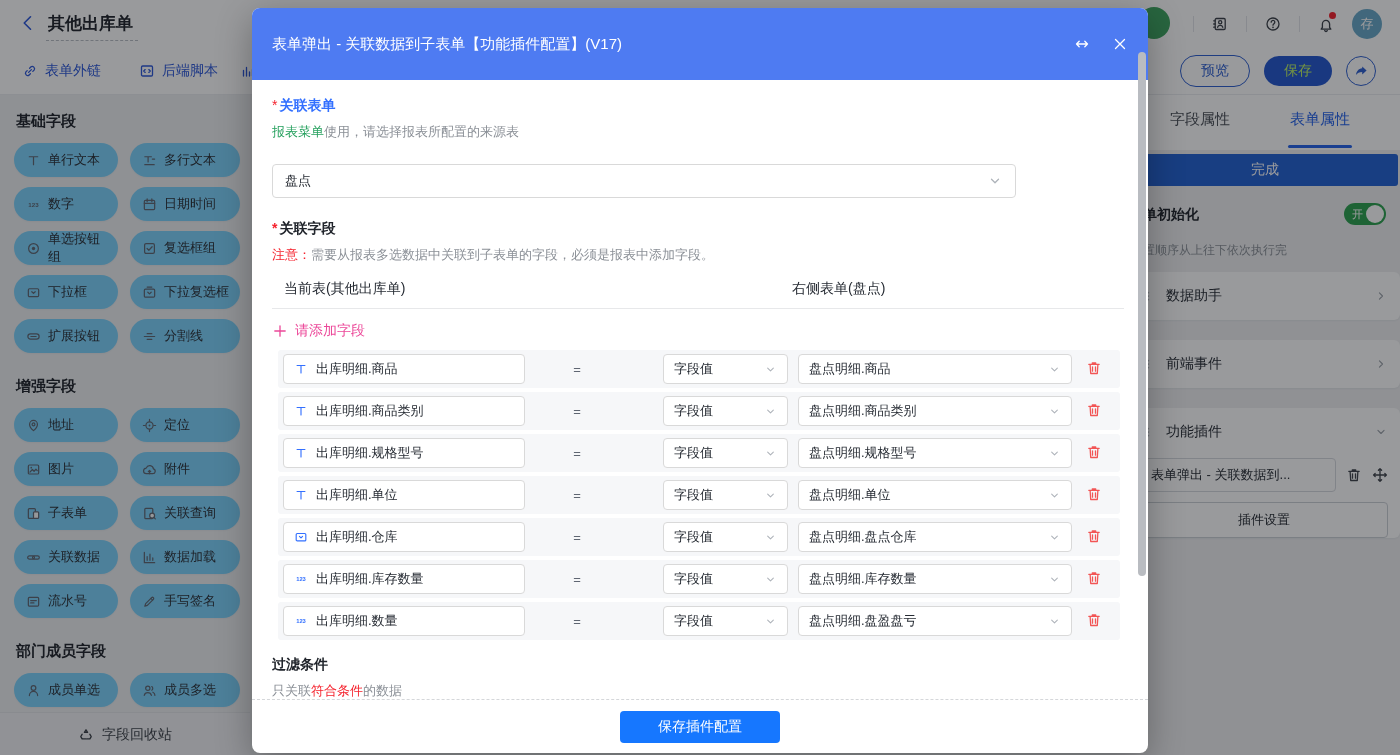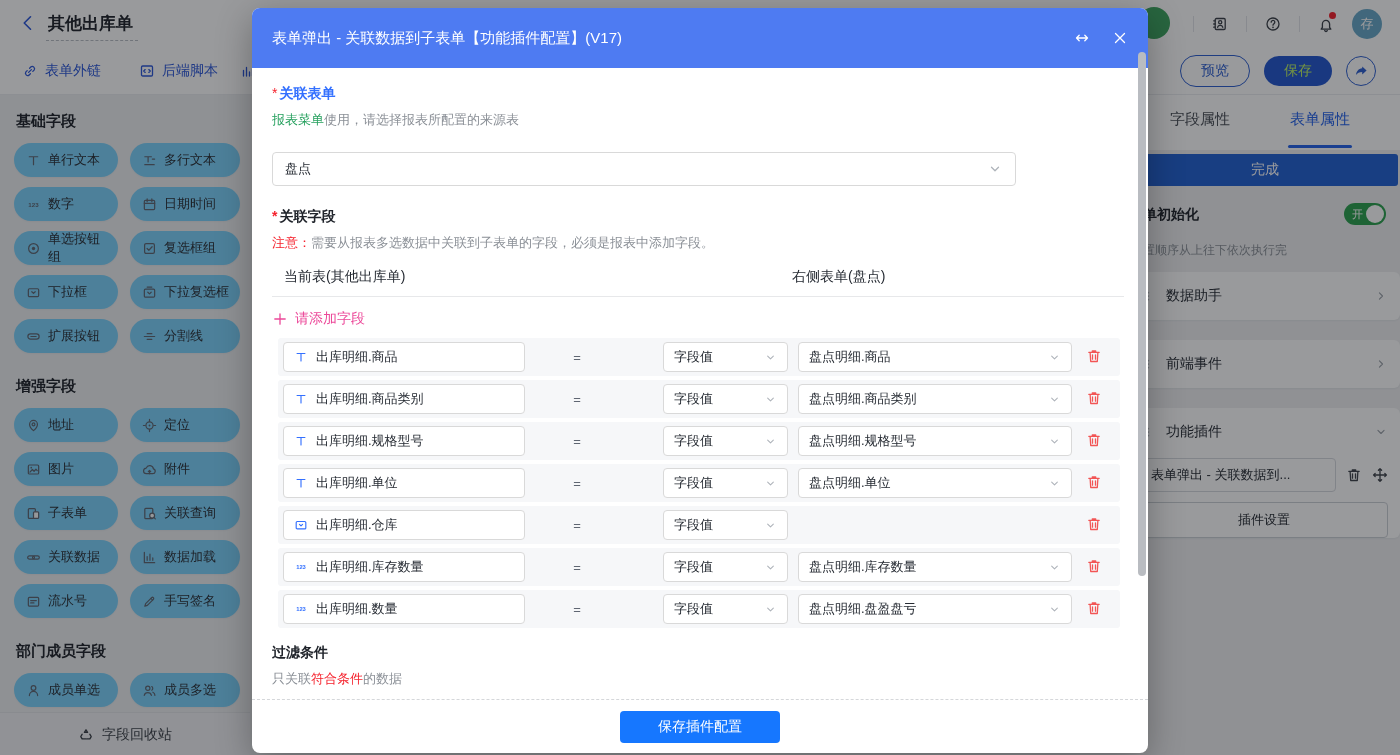--- a/index.html
+++ b/index.html
@@ -74,21 +74,21 @@
   .rp-settings{height:34px;border:1px solid #ccd0d6;border-radius:4px;margin:0 0 14px 0;display:flex;align-items:center;
     justify-content:center;font-size:13px;color:#262b33;cursor:pointer;background:#fff;}
 
   
   #overlay{position:absolute;left:0;top:0;width:1400px;height:755px;background:rgba(12,15,20,.42);z-index:40;}
   #float-avatar{position:absolute;left:1138px;top:7px;width:32px;height:32px;border-radius:50%;background:#3da45f;z-index:20;}
 
   
   #modal{position:absolute;left:252px;top:8px;width:896px;height:745px;background:#fff;border-radius:8px;z-index:100;
     box-shadow:0 10px 36px rgba(0,0,0,.3);display:flex;flex-direction:column;overflow:hidden;}
-  #modal-header{height:40px;flex:none;background:#4e7bf2;display:flex;align-items:center;padding:10px 20px;color:#fff;}
+  #modal-header{height:40px;flex:none;background:#4e7bf2;display:flex;align-items:center;padding:16px 20px;color:#fff;}
   #modal-title{font-size:15px;flex:1;}
   #modal-header .h-icn{color:#fff;cursor:pointer;margin-left:22px;}
   #modal-body{flex:1;position:relative;padding:16px 24px 0 20px;overflow:hidden;}
   .req{color:#f5222d;font-size:14px;margin-right:2px;}
   #rf-label{font-size:14px;font-weight:bold;color:#3370ff;}
   .desc-line{margin-top:8px;font-size:13px;color:#8b9097;}
   .desc-green{color:#27a15f;}
   .desc-red{color:#f5222d;}
   #rf-select{margin-top:23px;width:718px;height:32px;border:1px solid #d9d9d9;border-radius:4px;display:flex;align-items:center;
     padding:0 12px;cursor:pointer;}
@@ -715,20 +715,28 @@
           </div>
           <div class="map-eq">=</div>
           <div class="map-sel map-sel1">
             <span class="val">字段值</span>
             <span class="icn sel-chev">
               <svg width="13" height="13" viewBox="0 0 16 16" fill="none" stroke="currentColor" stroke-width="1.3" stroke-linecap="round" stroke-linejoin="round">
                 <path d="M4.5 6.2L8 9.7l3.5-3.5"></path>
               </svg>
             </span>
           </div>
+          <div class="map-sel map-sel2">
+            <span class="val">盘点明细.盘点仓库</span>
+            <span class="icn sel-chev">
+              <svg width="13" height="13" viewBox="0 0 16 16" fill="none" stroke="currentColor" stroke-width="1.3" stroke-linecap="round" stroke-linejoin="round">
+                <path d="M4.5 6.2L8 9.7l3.5-3.5"></path>
+              </svg>
+            </span>
+          </div>
           <span class="map-trash icn">
             <svg width="16" height="16" viewBox="0 0 16 16" fill="none" stroke="currentColor" stroke-width="1.3" stroke-linecap="round" stroke-linejoin="round">
               <path d="M2.8 4.3h10.4M6.3 4.3V3h3.4v1.3M4.1 4.3l.6 9.2h6.6l.6-9.2M6.5 6.8v4.4M9.5 6.8v4.4"></path>
             </svg>
           </span>
         </div>
         <div class="map-row">
           <div class="map-input">
             <span class="icn">
               <svg width="14" height="14" viewBox="0 0 16 16" fill="none" stroke="currentColor" stroke-width="1.3" stroke-linecap="round" stroke-linejoin="round">

